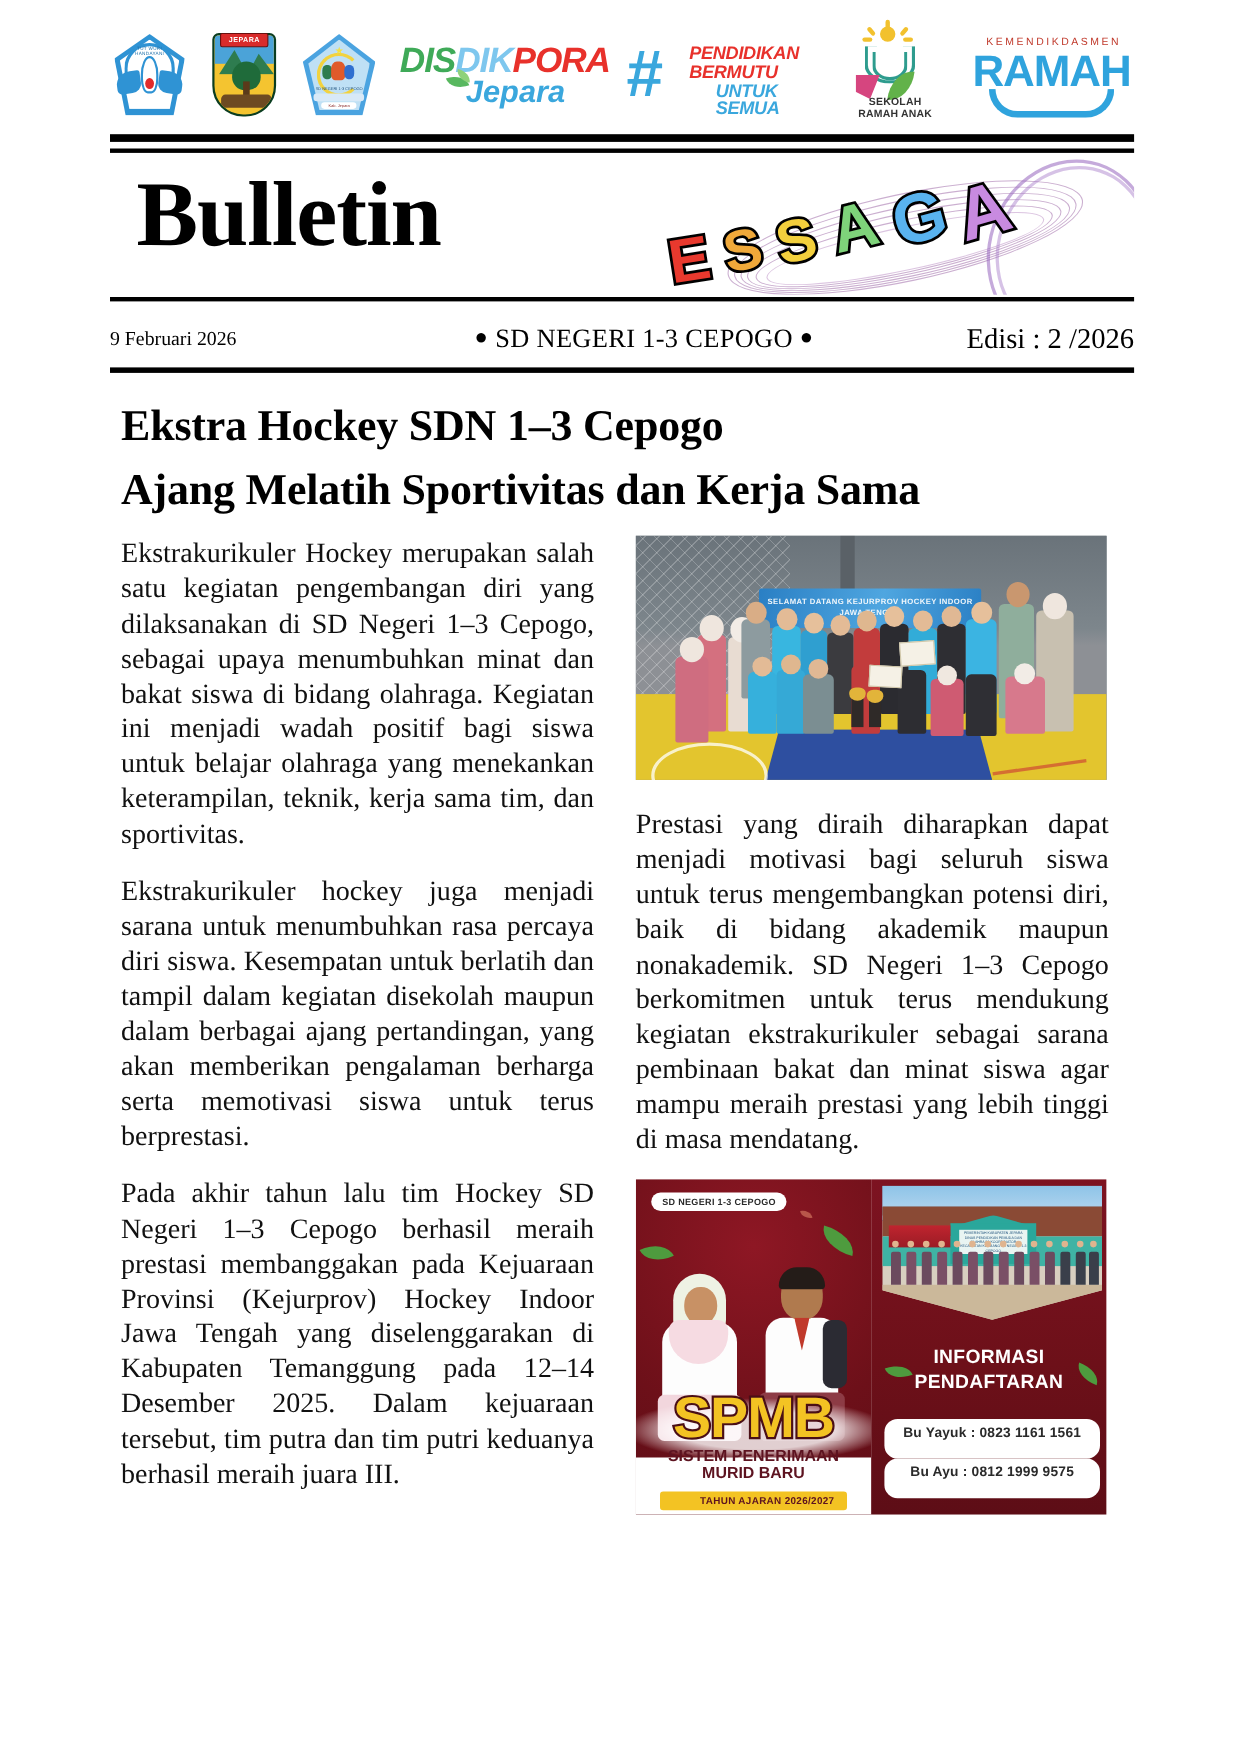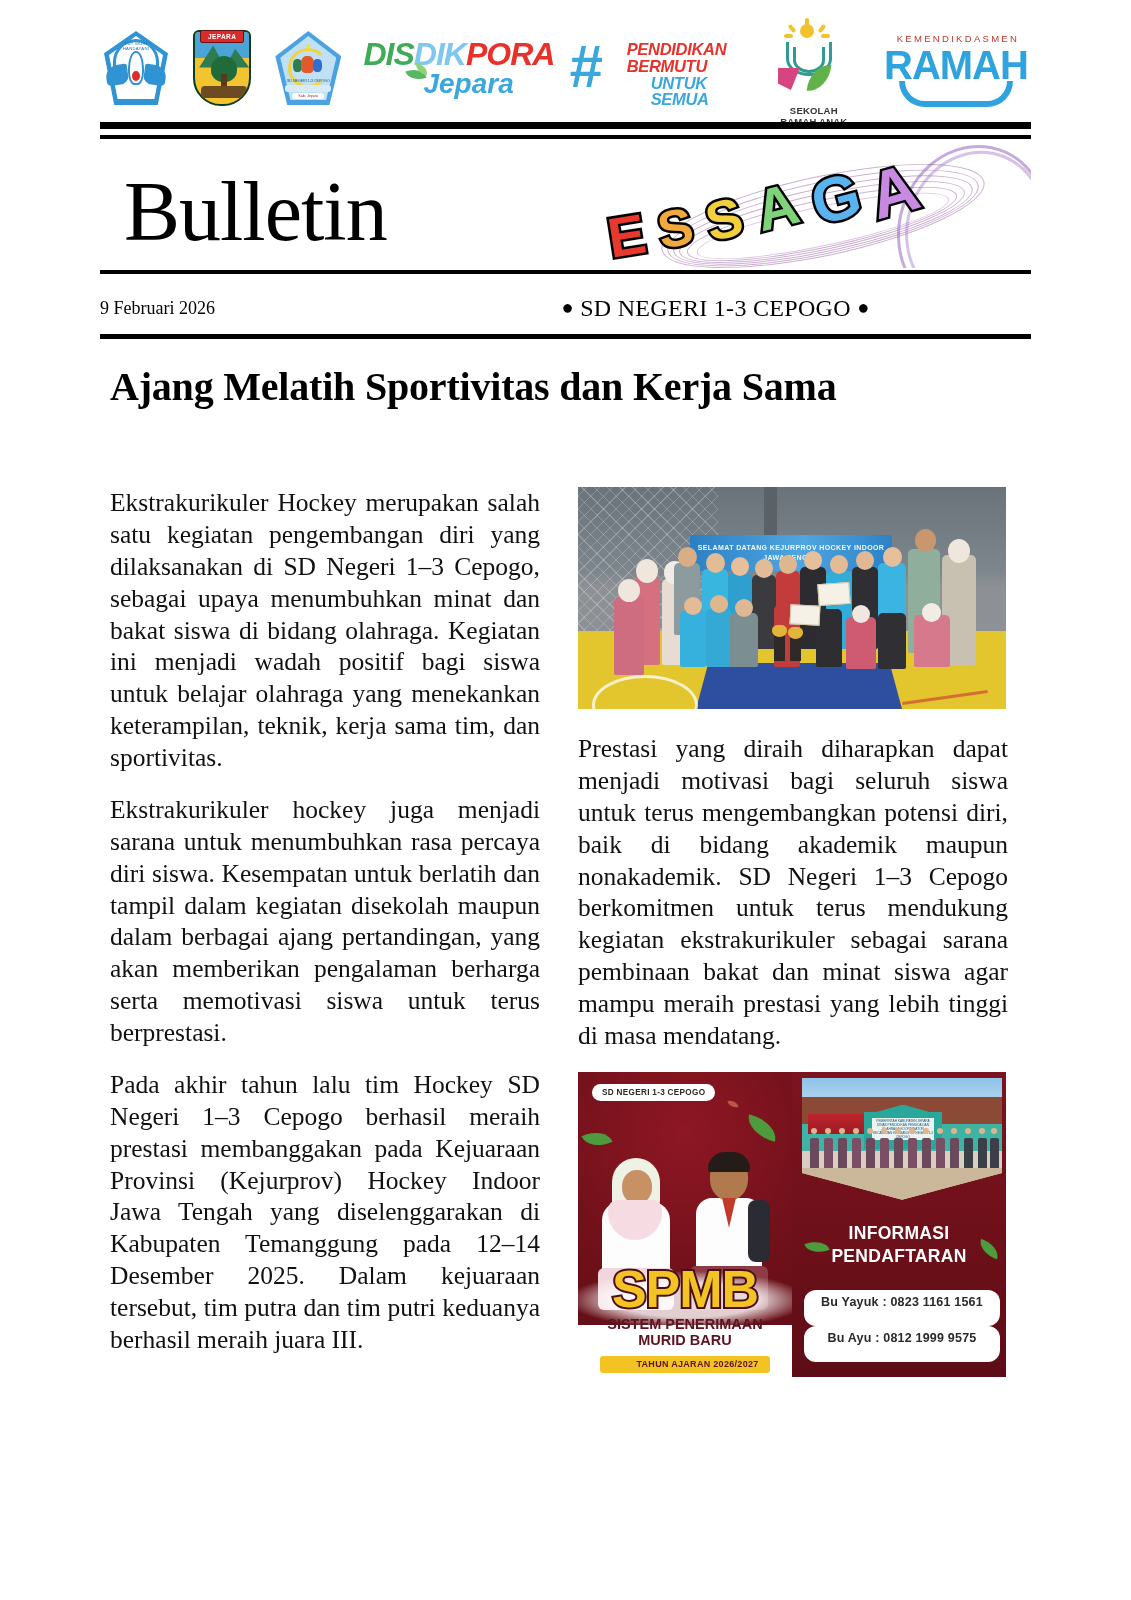--- a/index.html
+++ b/index.html
@@ -134,21 +134,21 @@
   .sra-ray { position:absolute; background:#f2c12e; border-radius:2px; }
   .sra-leafwrap { position:absolute; left:18px; top:18px; width:50px; height:40px; }
   .sra-arcA { position:absolute; left:2px; top:2px; width:46px; height:34px;
               border:3px solid #2e9c8e; border-top:none; border-radius:0 0 50% 50%; }
   .sra-arcB { position:absolute; left:9px; top:7px; width:32px; height:26px;
               border:3px solid #2e9c8e; border-top:none; border-radius:0 0 50% 50%; }
   .sra-pink { position:absolute; left:12px; top:46px; width:22px; height:22px; background:#d6457f;
               clip-path: polygon(0 0, 100% 0, 60% 100%, 0 70%); }
   .sra-green { position:absolute; left:42px; top:42px; width:22px; height:28px; background:#62b24a;
                border-radius: 100% 0 100% 0; transform: rotate(6deg); }
-  .sra-txt { position:absolute; left:0; top:84px; width:96px; text-align:center;
+  .sra-txt { position:absolute; left:0; top:66px; width:96px; text-align:center;
              font-family:"Liberation Sans",sans-serif; font-size:9.5px; font-weight:bold;
              color:#333; line-height:1.12; letter-spacing:.2px; }
 
   
   .logo-ramah { width: 150px; height: 82px; }
   .rm-top { position:absolute; left:4px; top:6px; width:146px; text-align:center;
             font-family:"Liberation Sans",sans-serif; font-size:9.5px; letter-spacing:2.3px;
             color:#c0392b; font-weight:500; }
   .rm-main { position:absolute; left:0; top:18px; width:150px; text-align:center;
              font-family:"Liberation Sans",sans-serif; font-size:40px; font-weight:bold;
@@ -157,22 +157,22 @@
               border:6px solid #2fa3dd; border-top:none; border-radius:0 0 58px 58px; }
 
   
   .rule-thick { position:absolute; left:100px; width:931px; background:#000; }
   .masthead {
     position:absolute; left:100px; top:140px; width:931px; height:128px;
     overflow:hidden;
   }
   .mh-title {
     position:absolute; left:24px; top:14px;
-    font-family:"Liberation Serif", serif; font-weight:normal;
-    font-size:84px; line-height:1; letter-spacing:-1px; color:#000;margin-top:16px;
+    font-family:"Liberation Serif", serif; font-weight:bold;
+    font-size:84px; line-height:1; letter-spacing:-1px; color:#000;
   }
   .mh-essaga {
     position:absolute; left:498px; top:22px; width:420px; height:104px;
   }
   .swoosh { position:absolute; border:1px solid rgba(160,110,170,.55); border-radius:50%;
             background:transparent; }
   .esl {
     position:absolute; font-family:"Liberation Sans",sans-serif; font-weight:bold;
     font-size:62px; line-height:1;
     -webkit-text-stroke: 5px #000; paint-order: stroke fill;
@@ -411,24 +411,26 @@
 
   <div class="rule-thick" style="top:270px;height:4px;"></div>
 
   <div class="datebar">
     <div class="db-left">9 Februari 2026</div>
     <div class="db-mid">
       <span class="dot-glyph">●</span>
       <span>SD NEGERI 1-3 CEPOGO</span>
       <span class="dot-glyph">●</span>
     </div>
+    <div class="db-right">Edisi : 2 /2026</div>
   </div>
   <div class="rule-thick" style="top:334px;height:5px;"></div>
 
   <div class="headline">
+    <div>Ekstra Hockey SDN 1–3 Cepogo</div>
     <div>Ajang Melatih Sportivitas dan Kerja Sama</div>
   </div>
 
   <div class="col-left">
     <p class="bodytext">Ekstrakurikuler Hockey merupakan salah satu kegiatan pengembangan diri yang dilaksanakan di SD Negeri 1–3 Cepogo, sebagai upaya menumbuhkan minat dan bakat siswa di bidang olahraga. Kegiatan ini menjadi wadah positif bagi siswa untuk belajar olahraga yang menekankan keterampilan, teknik, kerja sama tim, dan sportivitas.</p>
     <p class="bodytext">Ekstrakurikuler hockey juga menjadi sarana untuk menumbuhkan rasa percaya diri siswa. Kesempatan untuk berlatih dan tampil dalam kegiatan disekolah maupun dalam berbagai ajang pertandingan, yang akan memberikan pengalaman berharga serta memotivasi siswa untuk terus berprestasi.</p>
     <p class="bodytext">Pada akhir tahun lalu tim Hockey SD Negeri 1–3 Cepogo berhasil meraih prestasi membanggakan pada Kejuaraan Provinsi (Kejurprov) Hockey Indoor Jawa Tengah yang diselenggarakan di Kabupaten Temanggung pada 12–14 Desember 2025. Dalam kejuaraan tersebut, tim putra dan tim putri keduanya berhasil meraih juara III.</p>
   </div>
 
   <div class="col-right">

